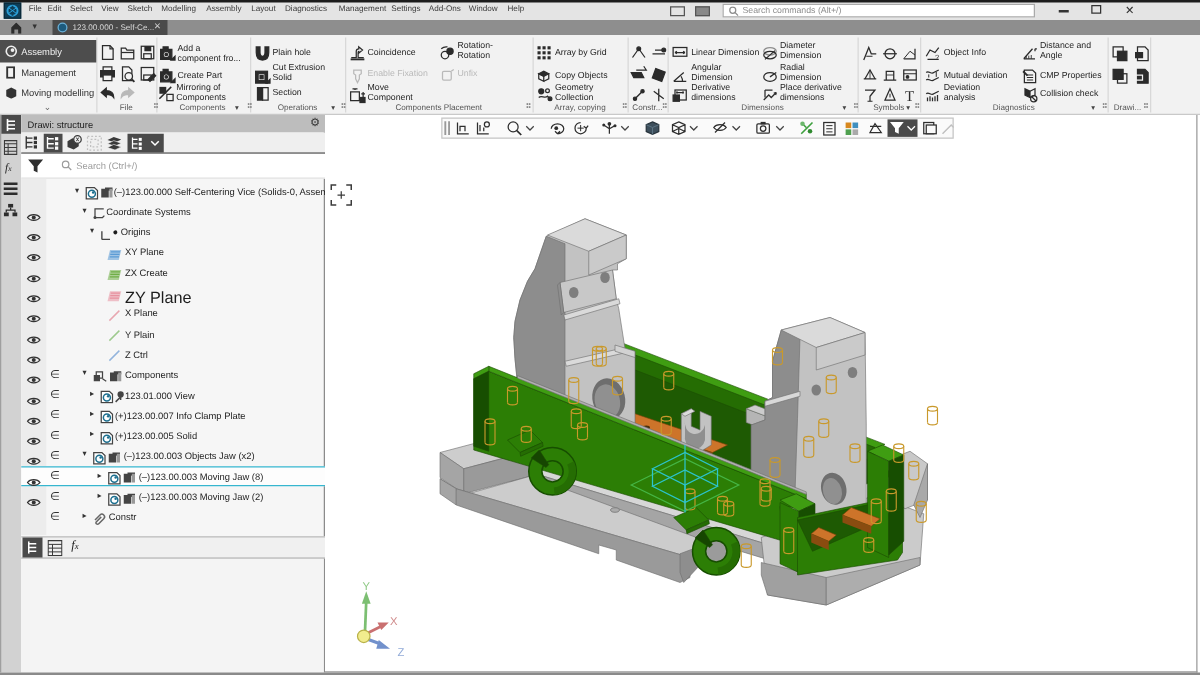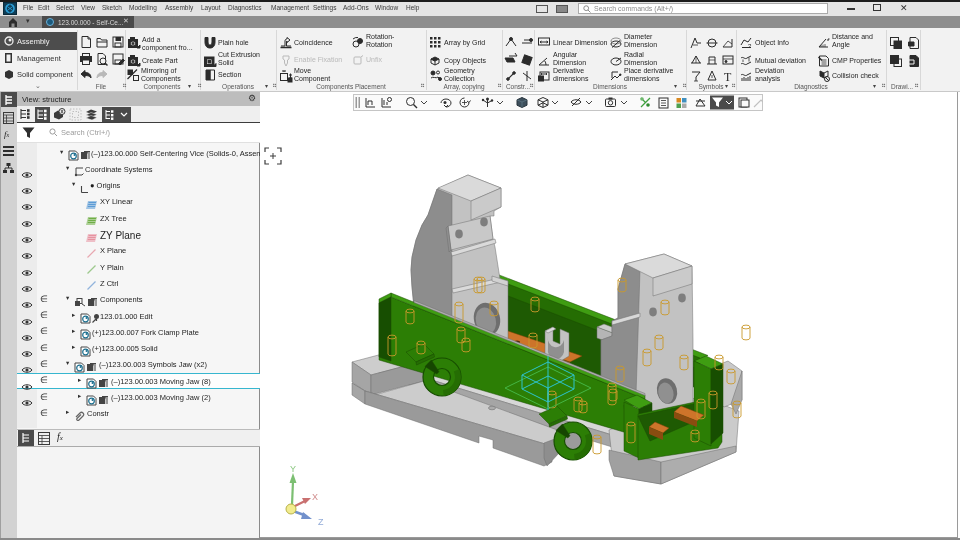--- a/index.html
+++ b/index.html
@@ -55,21 +55,21 @@
 <div class="abs" style="left:426px;top:30px;width:1px;height:60px;background:#d8d8d8;"></div>
 <div class="abs" style="left:502px;top:30px;width:1px;height:60px;background:#d8d8d8;"></div>
 <div class="abs" style="left:534px;top:30px;width:1px;height:60px;background:#d8d8d8;"></div>
 <div class="abs" style="left:686px;top:30px;width:1px;height:60px;background:#d8d8d8;"></div>
 <div class="abs" style="left:736px;top:30px;width:1px;height:60px;background:#d8d8d8;"></div>
 <div class="abs" style="left:886px;top:30px;width:1px;height:60px;background:#d8d8d8;"></div>
 <div class="abs" style="left:920px;top:30px;width:1px;height:60px;background:#d8d8d8;"></div>
 <div class="abs" style="left:0;top:32px;width:77px;height:18px;background:#4d4d4d;"></div>
 <div class="abs" style="left:17px;top:37px;font-size:7.5px;color:#f0f0f0;">Assembly</div>
 <div class="abs" style="left:17px;top:54px;font-size:7.5px;color:#333;">Management</div>
-<div class="abs" style="left:17px;top:70px;font-size:7.5px;color:#333;">Solid component</div>
+<div class="abs" style="left:17px;top:70px;font-size:7.5px;color:#333;">Moving modelling</div>
 <div class="abs" style="left:35px;top:82px;font-size:7px;color:#666;">⌄</div>
 <svg class="abs" style="left:4px;top:36px" width="10" height="10" viewBox="0 0 10 10">
     <circle cx="5" cy="5" r="4" fill="none" stroke="#eee" stroke-width="1.3"></circle>
     <circle cx="6" cy="4" r="1.5" fill="#eee"></circle>
   </svg>
 <svg class="abs" style="left:4px;top:53px" width="10" height="10" viewBox="0 0 10 10">
     <rect x="1" y="0" width="7" height="10" fill="#333"></rect>
     <rect x="2.5" y="1.5" width="4" height="7" fill="#f2f2f2"></rect>
   </svg>
 <svg class="abs" style="left:4px;top:69px" width="10" height="10" viewBox="0 0 10 10">
@@ -384,21 +384,21 @@
 <div class="abs" style="left:4px;top:129px;font-size:9px;font-style:italic;font-family:'Liberation Serif';color:#222;">f<span style="font-size:6px;">x</span></div>
 <div class="abs" style="left:3px;top:146px;width:11px;height:2.4px;background:#2d2d2d;box-shadow:0 4px 0 #2d2d2d,0 8px 0 #2d2d2d;"></div>
 <svg class="abs" style="left:3px;top:163px" width="11" height="11" viewBox="0 0 11 11">
     <rect x="3.5" y="0" width="4" height="3" fill="#2d2d2d"></rect>
     <rect x="0" y="7" width="4" height="3" fill="#2d2d2d"></rect>
     <rect x="7" y="7" width="4" height="3" fill="#2d2d2d"></rect>
     <path d="M5.5 3 L5.5 5 M2 7 L2 5 L9 5 L9 7" stroke="#2d2d2d" fill="none"></path>
   </svg>
 <div class="abs" style="left:17px;top:92px;width:243px;height:446px;background:#f6f6f6;border-right:1px solid #8b8b8b;"></div>
 <div class="abs" style="left:17px;top:92px;width:243px;height:14px;background:#bdbdbd;"></div>
-<div class="abs" style="left:22px;top:95px;font-size:7.5px;color:#1e1e1e;">View: structure</div>
+<div class="abs" style="left:22px;top:95px;font-size:7.5px;color:#1e1e1e;">Drawi: structure</div>
 <div class="abs" style="left:248px;top:93px;font-size:9px;color:#333;">⚙</div>
 <div class="abs" style="left:17px;top:106px;width:243px;height:17px;background:#efefef;border-bottom:1px solid #3c3c3c;"></div>
 <svg class="abs" style="left:17px;top:106px" width="243" height="17" viewBox="0 0 243 17">
     <rect x="18" y="1" width="15" height="15" fill="#4a4a4a"></rect>
     <g stroke="#333" fill="none">
       <path d="M4 3 L4 13 M4 4.5 L9 4.5 M4 8 L9 8 M4 11.5 L9 11.5" stroke-width="1.1"></path>
       <rect x="10" y="3.2" width="2.6" height="2.6" fill="#333" stroke="none"></rect>
       <rect x="10" y="6.7" width="2.6" height="2.6" fill="#333" stroke="none"></rect>
       <rect x="10" y="10.2" width="2.6" height="2.6" fill="#333" stroke="none"></rect>
     </g>
@@ -474,39 +474,39 @@
     </svg></div>
 <div class="abs" style="left:90px;top:181.1px;font-size:7.5px;color:#1d1d1d;width:170px;overflow:hidden;">●&nbsp;Origins</div>
 <div class="abs" style="left:21px;top:197.4px;"><svg width="12" height="8" viewBox="0 0 12 8">
       <path d="M1 4 C3 1 9 1 11 4 C9 7 3 7 1 4 Z" fill="none" stroke="#333" stroke-width="1"></path>
       <circle cx="6" cy="4" r="1.6" fill="#333"></circle>
     </svg></div>
 <div class="abs" style="left:85px;top:195.9px;"><svg width="13" height="10" viewBox="0 0 13 10">
       <path d="M3 1 L12 1 L10 9 L1 9 Z" fill="#5b9bd5" opacity="0.55"></path>
       <path d="M3.6 2.5 L11 2.5 M3.2 4.5 L10.6 4.5 M2.8 6.5 L10.2 6.5" stroke="#5b9bd5" stroke-width="1"></path>
     </svg></div>
-<div class="abs" style="left:100px;top:197.4px;font-size:7.5px;color:#1d1d1d;width:160px;overflow:hidden;">XY Linear</div>
+<div class="abs" style="left:100px;top:197.4px;font-size:7.5px;color:#1d1d1d;width:160px;overflow:hidden;">XY Plane</div>
 <div class="abs" style="left:21px;top:213.7px;"><svg width="12" height="8" viewBox="0 0 12 8">
       <path d="M1 4 C3 1 9 1 11 4 C9 7 3 7 1 4 Z" fill="none" stroke="#333" stroke-width="1"></path>
       <circle cx="6" cy="4" r="1.6" fill="#333"></circle>
     </svg></div>
 <div class="abs" style="left:85px;top:212.2px;"><svg width="13" height="10" viewBox="0 0 13 10">
       <path d="M3 1 L12 1 L10 9 L1 9 Z" fill="#6fae46" opacity="0.55"></path>
       <path d="M3.6 2.5 L11 2.5 M3.2 4.5 L10.6 4.5 M2.8 6.5 L10.2 6.5" stroke="#6fae46" stroke-width="1"></path>
     </svg></div>
-<div class="abs" style="left:100px;top:213.7px;font-size:7.5px;color:#1d1d1d;width:160px;overflow:hidden;">ZX Tree</div>
+<div class="abs" style="left:100px;top:213.7px;font-size:7.5px;color:#1d1d1d;width:160px;overflow:hidden;">ZX Create</div>
 <div class="abs" style="left:21px;top:230.0px;"><svg width="12" height="8" viewBox="0 0 12 8">
       <path d="M1 4 C3 1 9 1 11 4 C9 7 3 7 1 4 Z" fill="none" stroke="#333" stroke-width="1"></path>
       <circle cx="6" cy="4" r="1.6" fill="#333"></circle>
     </svg></div>
 <div class="abs" style="left:85px;top:228.5px;"><svg width="13" height="10" viewBox="0 0 13 10">
       <path d="M3 1 L12 1 L10 9 L1 9 Z" fill="#e792a0" opacity="0.55"></path>
       <path d="M3.6 2.5 L11 2.5 M3.2 4.5 L10.6 4.5 M2.8 6.5 L10.2 6.5" stroke="#e792a0" stroke-width="1"></path>
     </svg></div>
-<div class="abs" style="left:100px;top:230.0px;font-size:10px;color:#1d1d1d;width:160px;overflow:hidden;">ZY Plane</div>
+<div class="abs" style="left:100px;top:230.0px;font-size:13px;color:#1d1d1d;width:160px;overflow:hidden;">ZY Plane</div>
 <div class="abs" style="left:21px;top:246.3px;"><svg width="12" height="8" viewBox="0 0 12 8">
       <path d="M1 4 C3 1 9 1 11 4 C9 7 3 7 1 4 Z" fill="none" stroke="#333" stroke-width="1"></path>
       <circle cx="6" cy="4" r="1.6" fill="#333"></circle>
     </svg></div>
 <div class="abs" style="left:86px;top:244.8px;"><svg width="11" height="11" viewBox="0 0 11 11">
       <path d="M1.5 9.5 L9.5 1.5" stroke="#e8a7b0" stroke-width="1.2"></path>
     </svg></div>
 <div class="abs" style="left:100px;top:246.3px;font-size:7.5px;color:#1d1d1d;width:160px;overflow:hidden;">X Plane</div>
 <div class="abs" style="left:21px;top:262.6px;"><svg width="12" height="8" viewBox="0 0 12 8">
       <path d="M1 4 C3 1 9 1 11 4 C9 7 3 7 1 4 Z" fill="none" stroke="#333" stroke-width="1"></path>
@@ -549,33 +549,33 @@
 <div class="abs" style="left:72px;top:310.5px;font-size:6.5px;color:#333;">▸</div>
 <div class="abs" style="left:80px;top:310.0px;"><svg width="11" height="11" viewBox="0 0 11 11">
       <path d="M1 1 L7.5 1 L10 3.5 L10 10 L1 10 Z" fill="#fff" stroke="#444"></path>
       <circle cx="5.5" cy="6" r="2.8" fill="none" stroke="#1d6f8f" stroke-width="1.2"></circle>
       <circle cx="6.5" cy="5" r="1" fill="#1d6f8f"></circle>
     </svg></div>
 <div class="abs" style="left:91px;top:310.0px;"><svg width="9" height="11" viewBox="0 0 9 11">
       <circle cx="5.5" cy="3.5" r="2.5" fill="#444"></circle>
       <path d="M5.5 5.5 L5.5 8 M1.5 9.5 L5 6" stroke="#444" stroke-width="1.2"></path>
     </svg></div>
-<div class="abs" style="left:100px;top:311.5px;font-size:7.5px;color:#1d1d1d;width:160px;overflow:hidden;">123.01.000 Edit</div>
+<div class="abs" style="left:100px;top:311.5px;font-size:7.5px;color:#1d1d1d;width:160px;overflow:hidden;">123.01.000 View</div>
 <div class="abs" style="left:21px;top:327.8px;"><svg width="12" height="8" viewBox="0 0 12 8">
       <path d="M1 4 C3 1 9 1 11 4 C9 7 3 7 1 4 Z" fill="none" stroke="#333" stroke-width="1"></path>
       <circle cx="6" cy="4" r="1.6" fill="#333"></circle>
     </svg></div>
 <div class="abs" style="left:40px;top:326.3px;font-size:9px;color:#333;">∈</div>
 <div class="abs" style="left:72px;top:326.8px;font-size:6.5px;color:#333;">▸</div>
 <div class="abs" style="left:80px;top:326.3px;"><svg width="11" height="11" viewBox="0 0 11 11">
       <path d="M1 1 L7.5 1 L10 3.5 L10 10 L1 10 Z" fill="#fff" stroke="#444"></path>
       <circle cx="5.5" cy="6" r="2.8" fill="none" stroke="#1d6f8f" stroke-width="1.2"></circle>
       <circle cx="6.5" cy="5" r="1" fill="#1d6f8f"></circle>
     </svg></div>
-<div class="abs" style="left:92px;top:327.8px;font-size:7.5px;color:#1d1d1d;width:168px;overflow:hidden;">(+)123.00.007 Fork Clamp Plate</div>
+<div class="abs" style="left:92px;top:327.8px;font-size:7.5px;color:#1d1d1d;width:168px;overflow:hidden;">(+)123.00.007 Info Clamp Plate</div>
 <div class="abs" style="left:21px;top:344.1px;"><svg width="12" height="8" viewBox="0 0 12 8">
       <path d="M1 4 C3 1 9 1 11 4 C9 7 3 7 1 4 Z" fill="none" stroke="#333" stroke-width="1"></path>
       <circle cx="6" cy="4" r="1.6" fill="#333"></circle>
     </svg></div>
 <div class="abs" style="left:40px;top:342.6px;font-size:9px;color:#333;">∈</div>
 <div class="abs" style="left:72px;top:343.1px;font-size:6.5px;color:#333;">▸</div>
 <div class="abs" style="left:80px;top:342.6px;"><svg width="11" height="11" viewBox="0 0 11 11">
       <path d="M1 1 L7.5 1 L10 3.5 L10 10 L1 10 Z" fill="#fff" stroke="#444"></path>
       <circle cx="5.5" cy="6" r="2.8" fill="none" stroke="#1d6f8f" stroke-width="1.2"></circle>
       <circle cx="6.5" cy="5" r="1" fill="#1d6f8f"></circle>
@@ -590,21 +590,21 @@
 <div class="abs" style="left:74px;top:358.9px;"><svg width="11" height="11" viewBox="0 0 11 11">
       <path d="M1 1 L7.5 1 L10 3.5 L10 10 L1 10 Z" fill="#fff" stroke="#444"></path>
       <circle cx="5.5" cy="6" r="2.8" fill="none" stroke="#1d6f8f" stroke-width="1.2"></circle>
       <circle cx="6.5" cy="5" r="1" fill="#1d6f8f"></circle>
     </svg></div>
 <div class="abs" style="left:86px;top:358.9px;"><svg width="11" height="11" viewBox="0 0 11 11">
       <rect x="1" y="2" width="6" height="7" fill="#444"></rect>
       <rect x="4" y="1" width="6" height="2.5" fill="#444"></rect>
       <rect x="7.5" y="2" width="2.5" height="7" fill="#999"></rect>
     </svg></div>
-<div class="abs" style="left:99px;top:360.4px;font-size:7.5px;color:#1d1d1d;width:161px;overflow:hidden;">(–)123.00.003 Symbols Jaw (x2)</div>
+<div class="abs" style="left:99px;top:360.4px;font-size:7.5px;color:#1d1d1d;width:161px;overflow:hidden;">(–)123.00.003 Objects Jaw (x2)</div>
 <div class="abs" style="left:17px;top:372.7px;width:243px;height:16.3px;background:#fdfdfd;border-top:1px solid #36b6cf;border-bottom:1px solid #36b6cf;"></div>
 <div class="abs" style="left:21px;top:376.7px;"><svg width="12" height="8" viewBox="0 0 12 8">
       <path d="M1 4 C3 1 9 1 11 4 C9 7 3 7 1 4 Z" fill="none" stroke="#333" stroke-width="1"></path>
       <circle cx="6" cy="4" r="1.6" fill="#333"></circle>
     </svg></div>
 <div class="abs" style="left:40px;top:375.2px;font-size:9px;color:#333;">∈</div>
 <div class="abs" style="left:78px;top:375.7px;font-size:6.5px;color:#333;">▸</div>
 <div class="abs" style="left:86px;top:375.2px;"><svg width="11" height="11" viewBox="0 0 11 11">
       <path d="M1 1 L7.5 1 L10 3.5 L10 10 L1 10 Z" fill="#fff" stroke="#444"></path>
       <circle cx="5.5" cy="6" r="2.8" fill="none" stroke="#1d6f8f" stroke-width="1.2"></circle>

